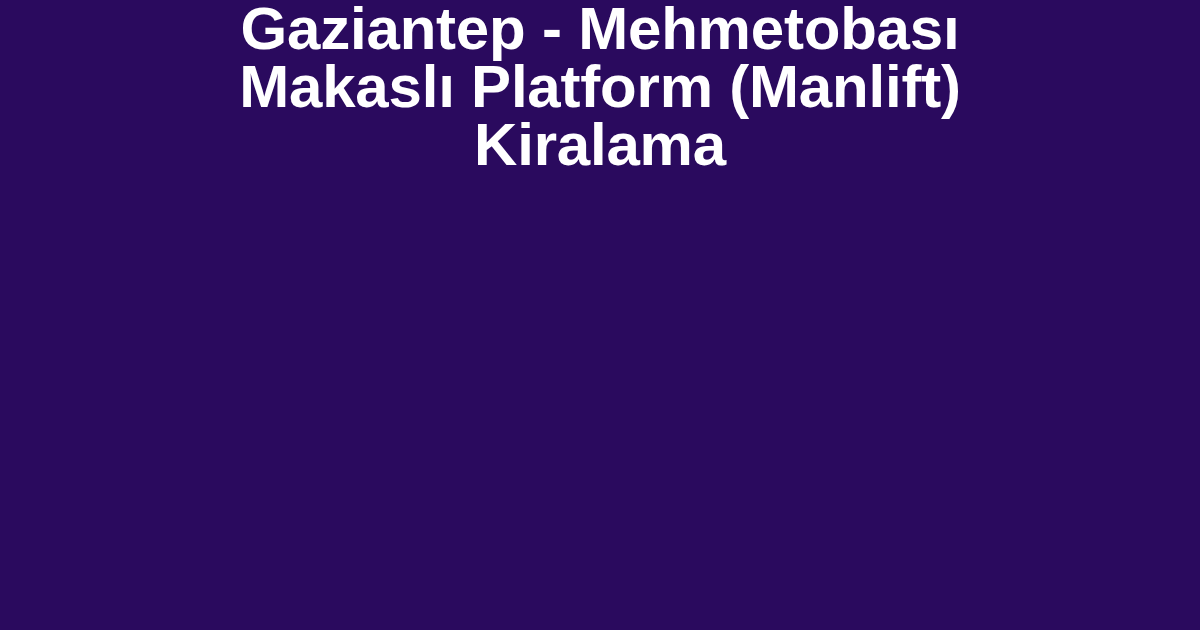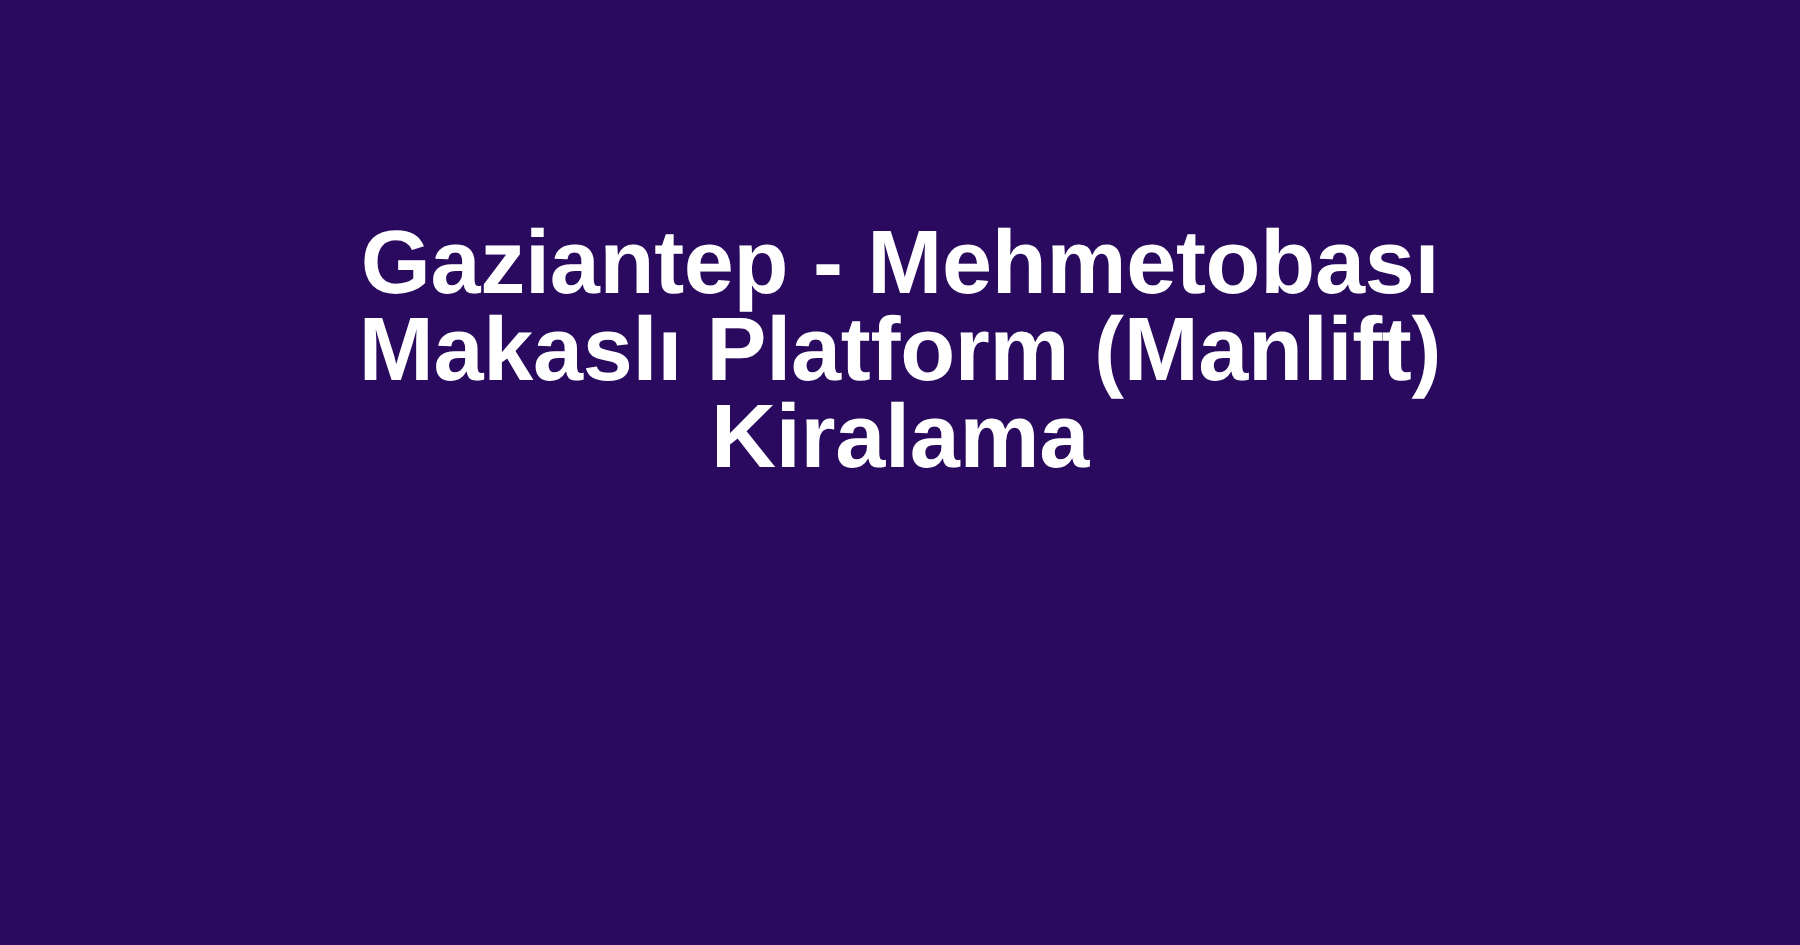--- a/index.html
+++ b/index.html
@@ -17,21 +17,21 @@
   }
 
   
   .og-card {
     position: relative;
     box-sizing: border-box;
     width: 1200px;
     height: 466px;
     background-color: #2a0a5e;
     display: flex;
-    align-items: center;
+    align-items: flex-start;
     justify-content: center;
     text-align: center;
     padding: 0 60px;
   }
 
   .og-card__inner {
     width: 100%;
     max-width: 1000px;
   }
 

